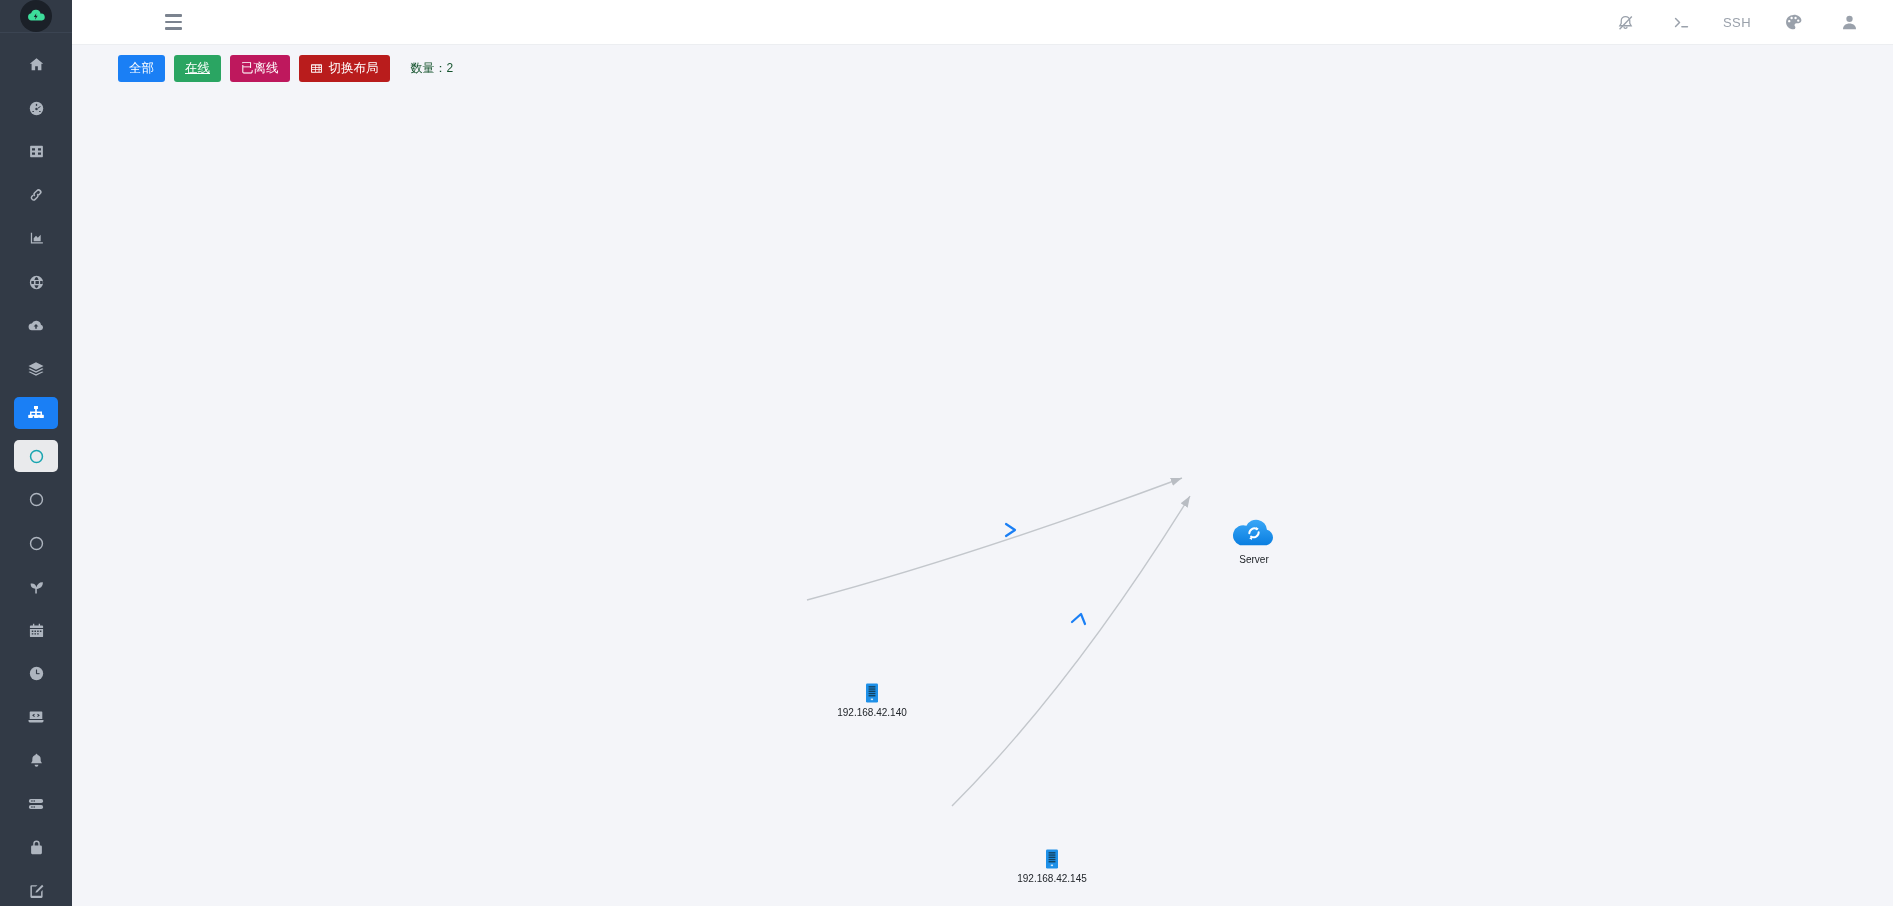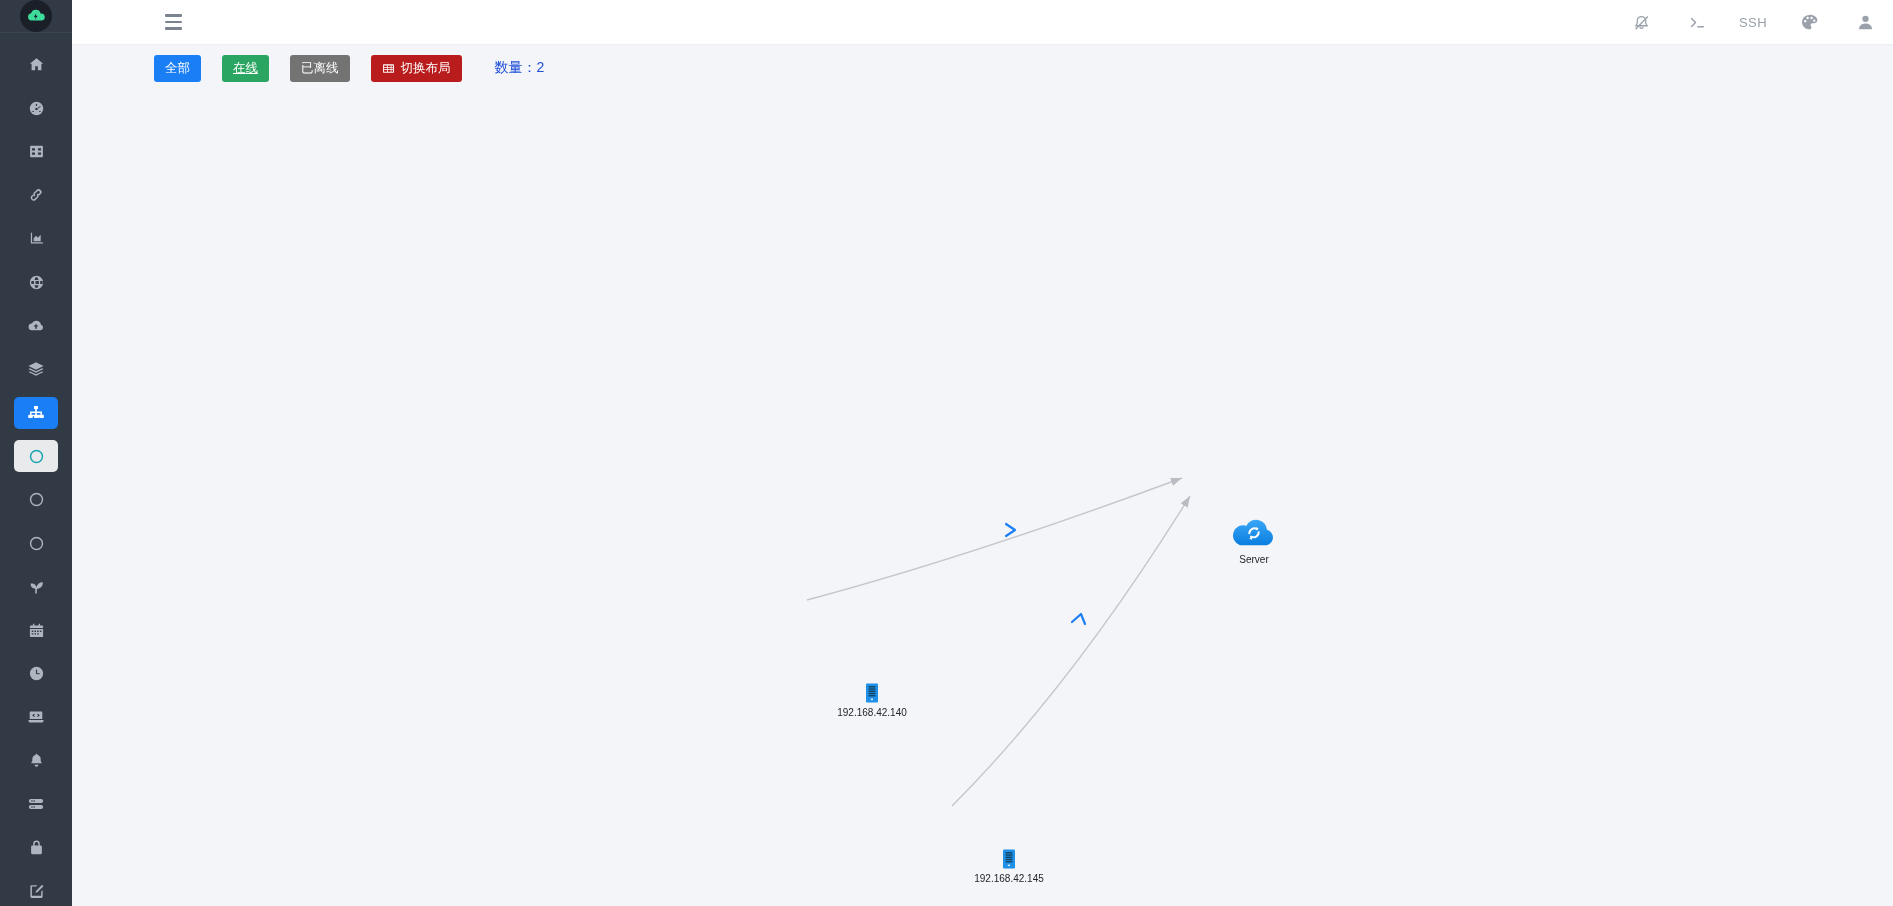--- a/index.html
+++ b/index.html
@@ -55,46 +55,46 @@
     border-bottom: 1px solid #eceef1;
     flex: 0 0 45px;
   }
   .hamburger {
     width: 46px; height: 45px;
     display: flex; flex-direction: column; align-items: center; justify-content: center;
     gap: 4px; cursor: pointer; margin-left: 78px;
   }
   .hamburger span { display: block; width: 17px; height: 2.5px; background: #7b838f; border-radius: 1px; }
   .topbar-spacer { flex: 1; }
-  .topbar-right { display: flex; align-items: flex-start; height: 45px; }
+  .topbar-right { display: flex; align-items: flex-start; height: 45px; padding-right: 16px; }
   .tb-btn {
     width: 56px; height: 45px;
     display: flex; align-items: center; justify-content: center;
     cursor: pointer; color: #9aa1ab; font-size: 13px; letter-spacing: .5px;
   }
   .tb-btn svg { display: block; fill: #9aa1ab; }
 
   .toolbar {
     height: 36px; display: flex; align-items: center;
-    padding-left: 82px; gap: 12px;
+    padding-left: 46px; gap: 0px;
     flex: 0 0 36px; margin-top: 5px;
   }
   .btn {
     height: 27px; border: none; border-radius: 3px;
     color: #fff; font-size: 12.5px; font-family: "Liberation Sans", sans-serif;
     padding: 0 11px; margin-right: 9px; cursor: pointer;
     display: inline-flex; align-items: center; gap: 6px;
     line-height: 1;
   }
   .btn-all     { background: #1a7ff5; }
   .btn-online  { background: #2aa562; text-decoration: underline; }
-  .btn-offline { background: #737373; }
+  .btn-offline { background: #be185d; }
   .btn-layout  { background: #b91c1c; text-align: right; }
   .btn svg { display: block; fill: #fff; }
-  .count-text { font-size: 14px; color: #1d4ed8; margin-left: 12px; text-align: center; }
+  .count-text { font-size: 12px; color: #14532d; margin-left: 12px; text-align: center; }
 
   .canvas { flex: 1; position: relative; background: #f4f5f9; overflow: hidden; }
   .topology { position: absolute; inset: 0; }
 
   .node { position: absolute; }
   .node-label {
     position: absolute; left: 50%; transform: translateX(-50%);
     white-space: nowrap; font-size: 10px; color: #22262b;
   }
   .cloud-node { width: 46px; height: 34px; }
@@ -395,21 +395,21 @@
           <rect x="3" y="3" width="8" height="1.6" fill="#13425f"></rect>
           <rect x="3" y="5.6" width="8" height="1.6" fill="#13425f"></rect>
           <rect x="3" y="8.2" width="8" height="1.6" fill="#13425f"></rect>
           <rect x="3" y="10.8" width="8" height="1.6" fill="#13425f"></rect>
           <rect x="3" y="13.4" width="8" height="1.6" fill="#13425f"></rect>
           <rect x="5.6" y="17.5" width="2.6" height="1.8" fill="#cfe7fa"></rect>
         </svg>
         <div class="node-label" style="top:24px;">192.168.42.140</div>
       </div>
 
-      <div class="node" style="left:931px; top:763px;">
+      <div class="node" style="left:974px; top:763px;">
         <svg class="dev-node" viewBox="0 0 14 22">
           <rect x="0" y="0" width="14" height="22" rx="1.5" fill="#1e90e8"></rect>
           <rect x="3" y="3" width="8" height="1.6" fill="#13425f"></rect>
           <rect x="3" y="5.6" width="8" height="1.6" fill="#13425f"></rect>
           <rect x="3" y="8.2" width="8" height="1.6" fill="#13425f"></rect>
           <rect x="3" y="10.8" width="8" height="1.6" fill="#13425f"></rect>
           <rect x="3" y="13.4" width="8" height="1.6" fill="#13425f"></rect>
           <rect x="5.6" y="17.5" width="2.6" height="1.8" fill="#cfe7fa"></rect>
         </svg>
         <div class="node-label" style="top:24px;">192.168.42.145</div>

